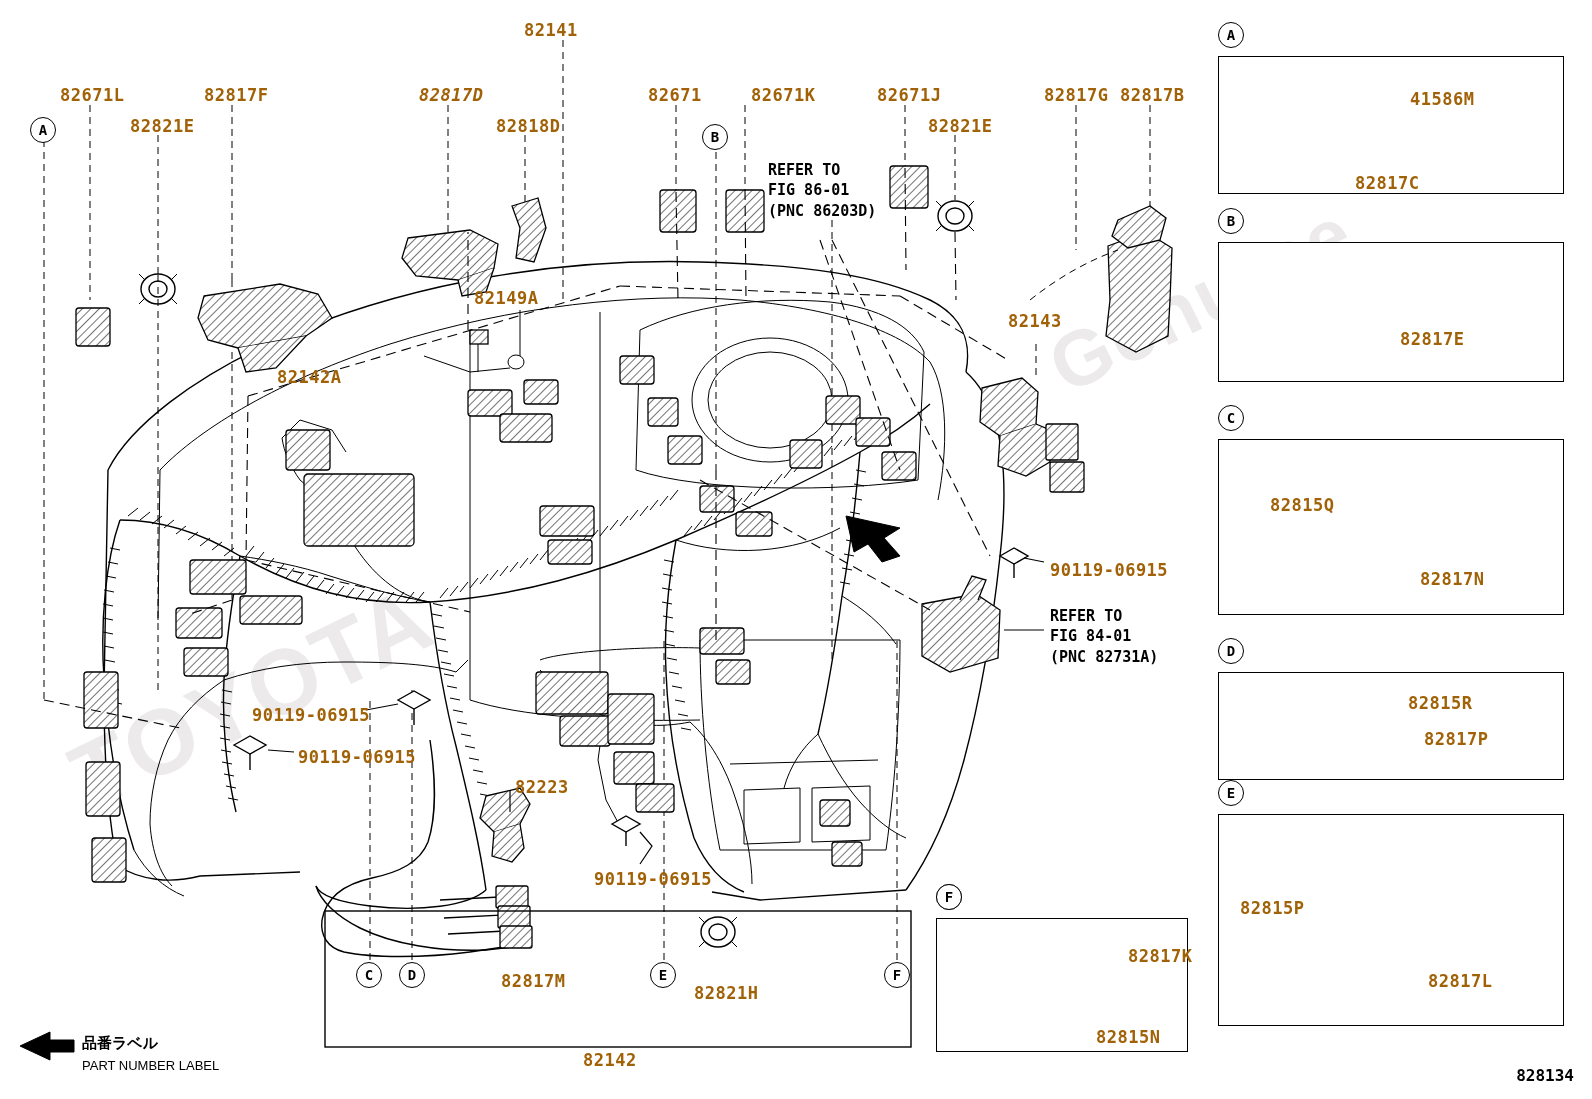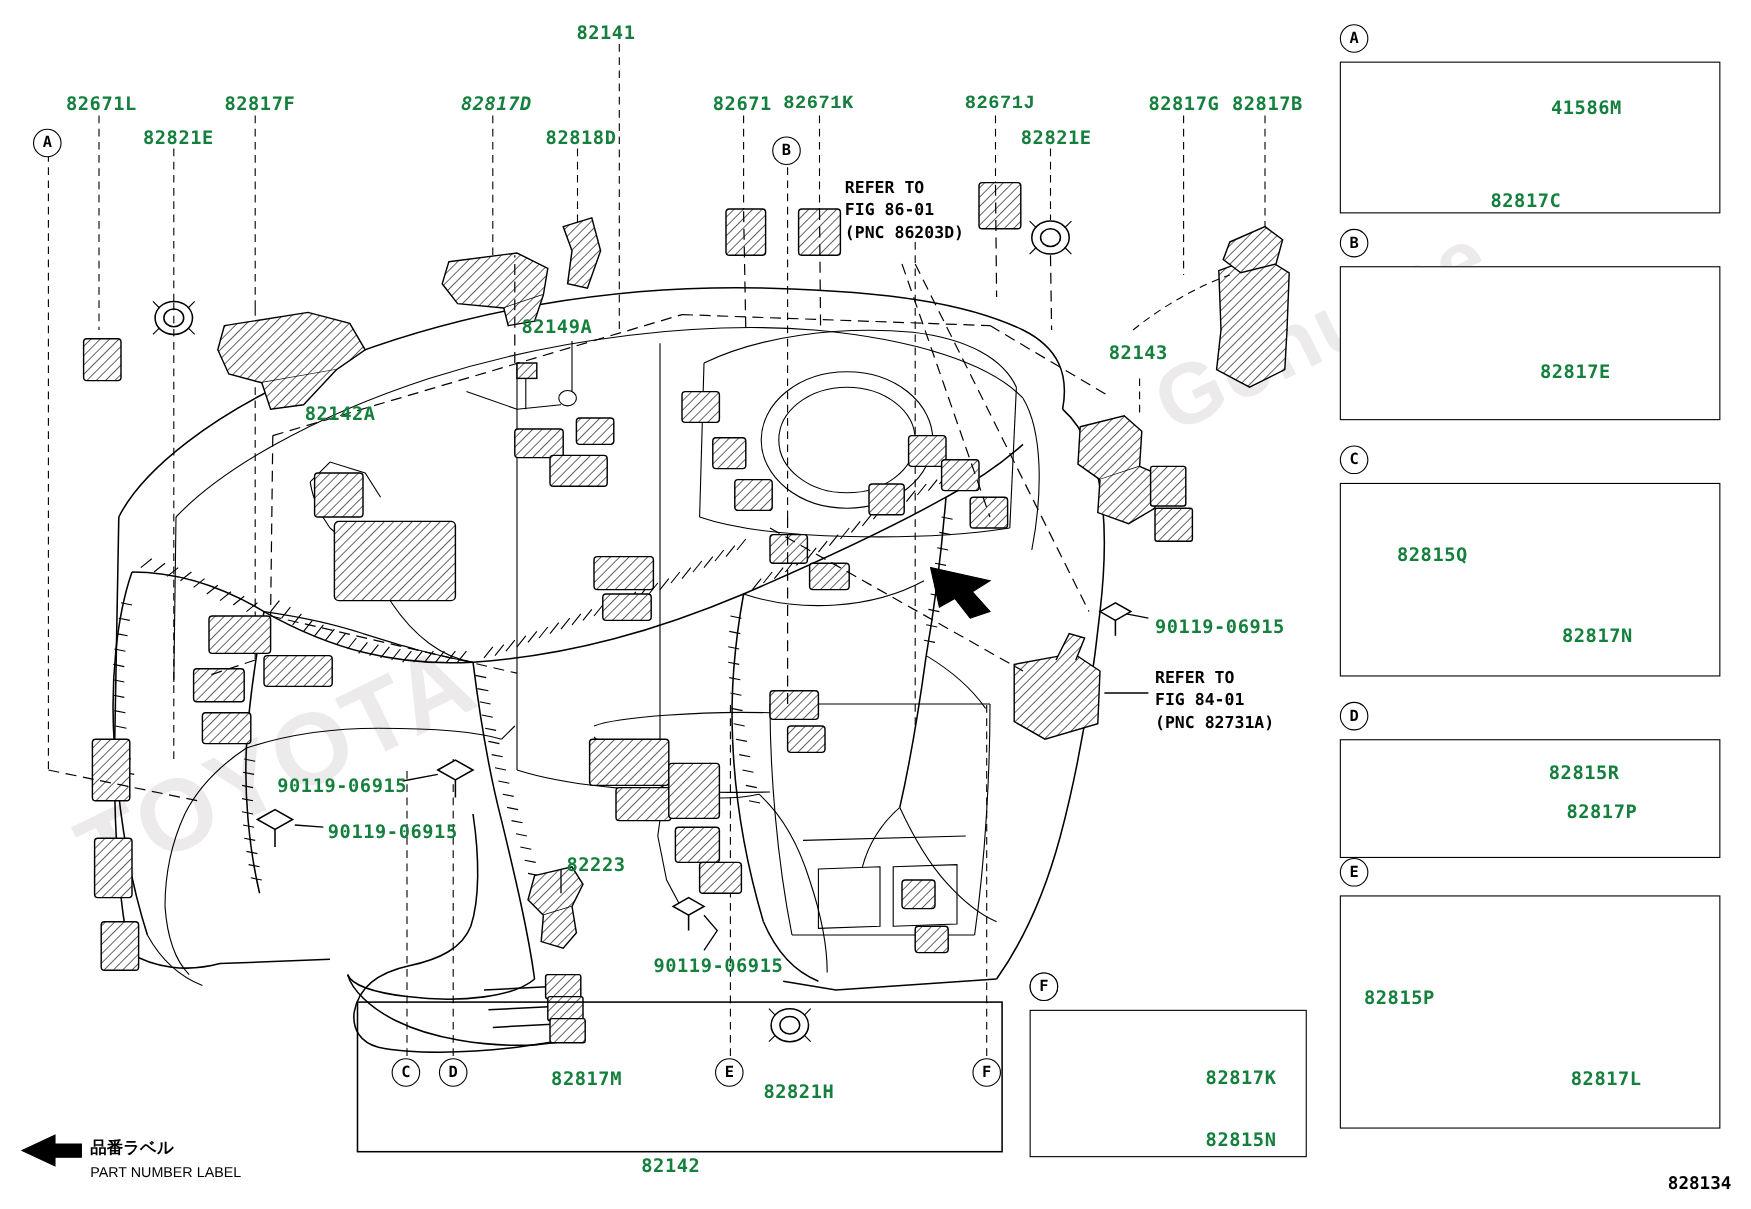--- a/index.html
+++ b/index.html
@@ -18,21 +18,21 @@
   #root {
     position: absolute;
     inset: 0;
   }
   .lbl {
     position: absolute;
     font-family: "DejaVu Sans Mono", "Liberation Mono", monospace;
     font-size: 17px;
     font-weight: 700;
     letter-spacing: 0.5px;
-    color: #15803d;
+    color: #a16207;
     white-space: pre;
   }
   .note {
     position: absolute;
     font-family: "DejaVu Sans Mono", "Liberation Mono", monospace;
     font-size: 15px;
     font-weight: 700;
     line-height: 1.35;
     white-space: pre;
   }
@@ -498,22 +498,22 @@
   </svg>
 
   <div id="labels">
       <div class="lbl" style="left: 524px; top: 20px;">82141</div>
       <div class="lbl" style="left: 60px; top: 85px;">82671L</div>
       <div class="lbl" style="left: 130px; top: 116px;">82821E</div>
       <div class="lbl" style="left: 204px; top: 85px;">82817F</div>
       <div class="lbl" style="left: 419px; top: 85px; font-style: italic;">82817D</div>
       <div class="lbl" style="left: 496px; top: 116px;">82818D</div>
       <div class="lbl" style="left: 648px; top: 85px;">82671</div>
-      <div class="lbl" style="left: 712px; top: 85px; font-family: Liberation Mono, monospace;">82671K</div>
-      <div class="lbl" style="left: 877px; top: 85px; font-family: Liberation Mono, monospace;">82671J</div>
+      <div class="lbl" style="left: 751px; top: 85px;">82671K</div>
+      <div class="lbl" style="left: 877px; top: 85px;">82671J</div>
       <div class="lbl" style="left: 928px; top: 116px;">82821E</div>
       <div class="lbl" style="left: 1044px; top: 85px;">82817G</div>
       <div class="lbl" style="left: 1120px; top: 85px;">82817B</div>
       <div class="lbl" style="left: 474px; top: 288px;">82149A</div>
       <div class="lbl" style="left: 277px; top: 367px;">82142A</div>
       <div class="lbl" style="left: 1008px; top: 311px;">82143</div>
       <div class="lbl" style="left: 515px; top: 777px;">82223</div>
       <div class="lbl" style="left: 468px; top: 971px; margin-left: 33px;">82817M</div>
       <div class="lbl" style="left: 694px; top: 983px;">82821H</div>
       <div class="lbl" style="left: 1050px; top: 560px;">90119-06915</div>
@@ -547,21 +547,21 @@
       <div class="panel-tag" style="left: 1218px; top: 638px;">D</div>
       <div class="panel" style="left: 1218px; top: 672px; width: 346px; height: 108px;"></div>
       <div class="lbl" style="left: 1408px; top: 693px;">82815R</div>
       <div class="lbl" style="left: 1424px; top: 729px;">82817P</div>
       <div class="panel-tag" style="left: 1218px; top: 780px;">E</div>
       <div class="panel" style="left: 1218px; top: 814px; width: 346px; height: 212px;"></div>
       <div class="lbl" style="left: 1240px; top: 898px;">82815P</div>
       <div class="lbl" style="left: 1428px; top: 971px;">82817L</div>
       <div class="panel-tag" style="left: 936px; top: 884px;">F</div>
       <div class="panel" style="left: 936px; top: 918px; width: 252px; height: 134px;"></div>
-      <div class="lbl" style="left: 1096px; top: 946px; margin-top: 24px;">82817K</div>
+      <div class="lbl" style="left: 1128px; top: 946px;">82817K</div>
       <div class="lbl" style="left: 1096px; top: 1027px;">82815N</div>
     </div>
 
   <div class="footer-label jp" style="left:82px; top:1034px;">品番ラベル</div>
   <div class="footer-label" style="left:82px; top:1058px; font-family:'Liberation Sans', sans-serif; font-size:13px; font-weight:400;">PART NUMBER LABEL</div>
   <div class="footer-label" style="left:66px; top:1034px;">:</div>
   <div class="lbl" style="left:583px; top:1050px;">82142</div>
   <div class="code">828134</div>
 
 </div>

